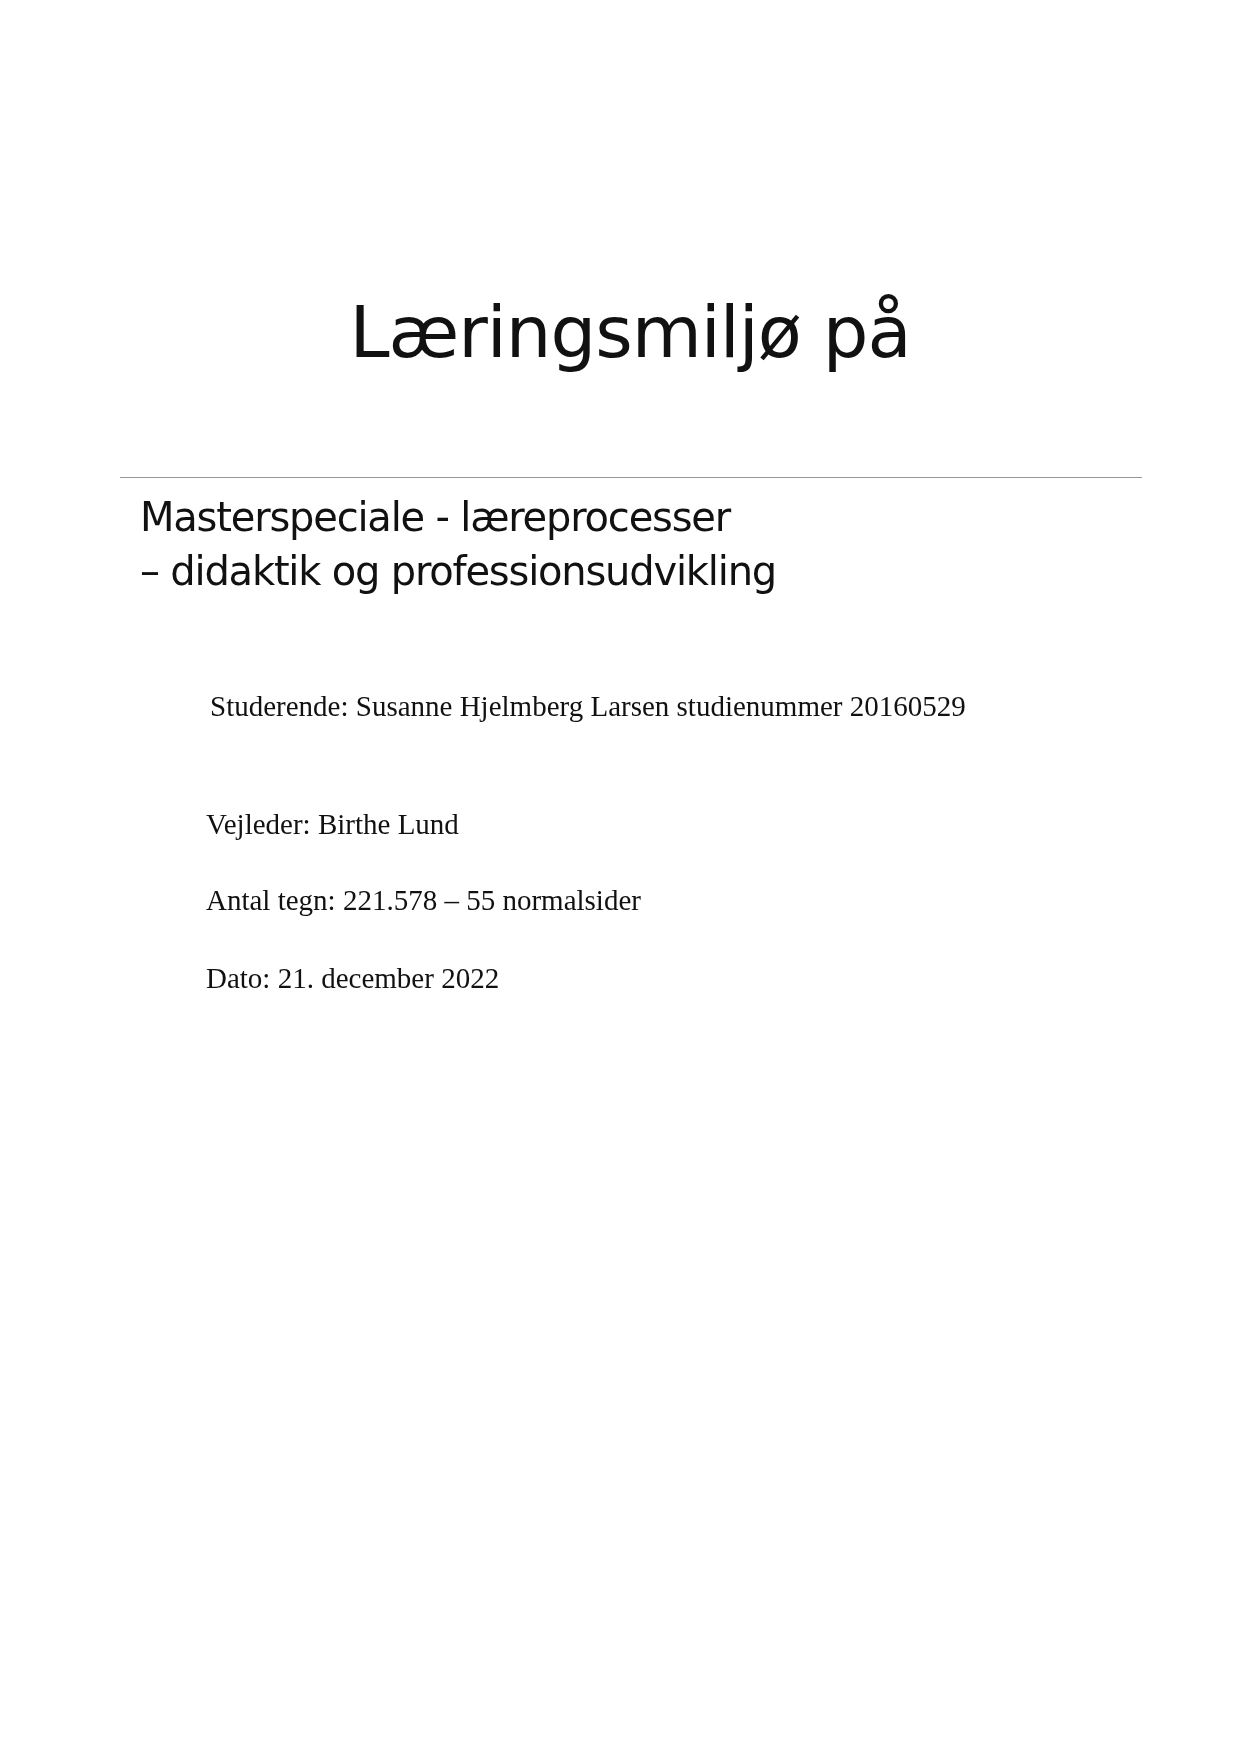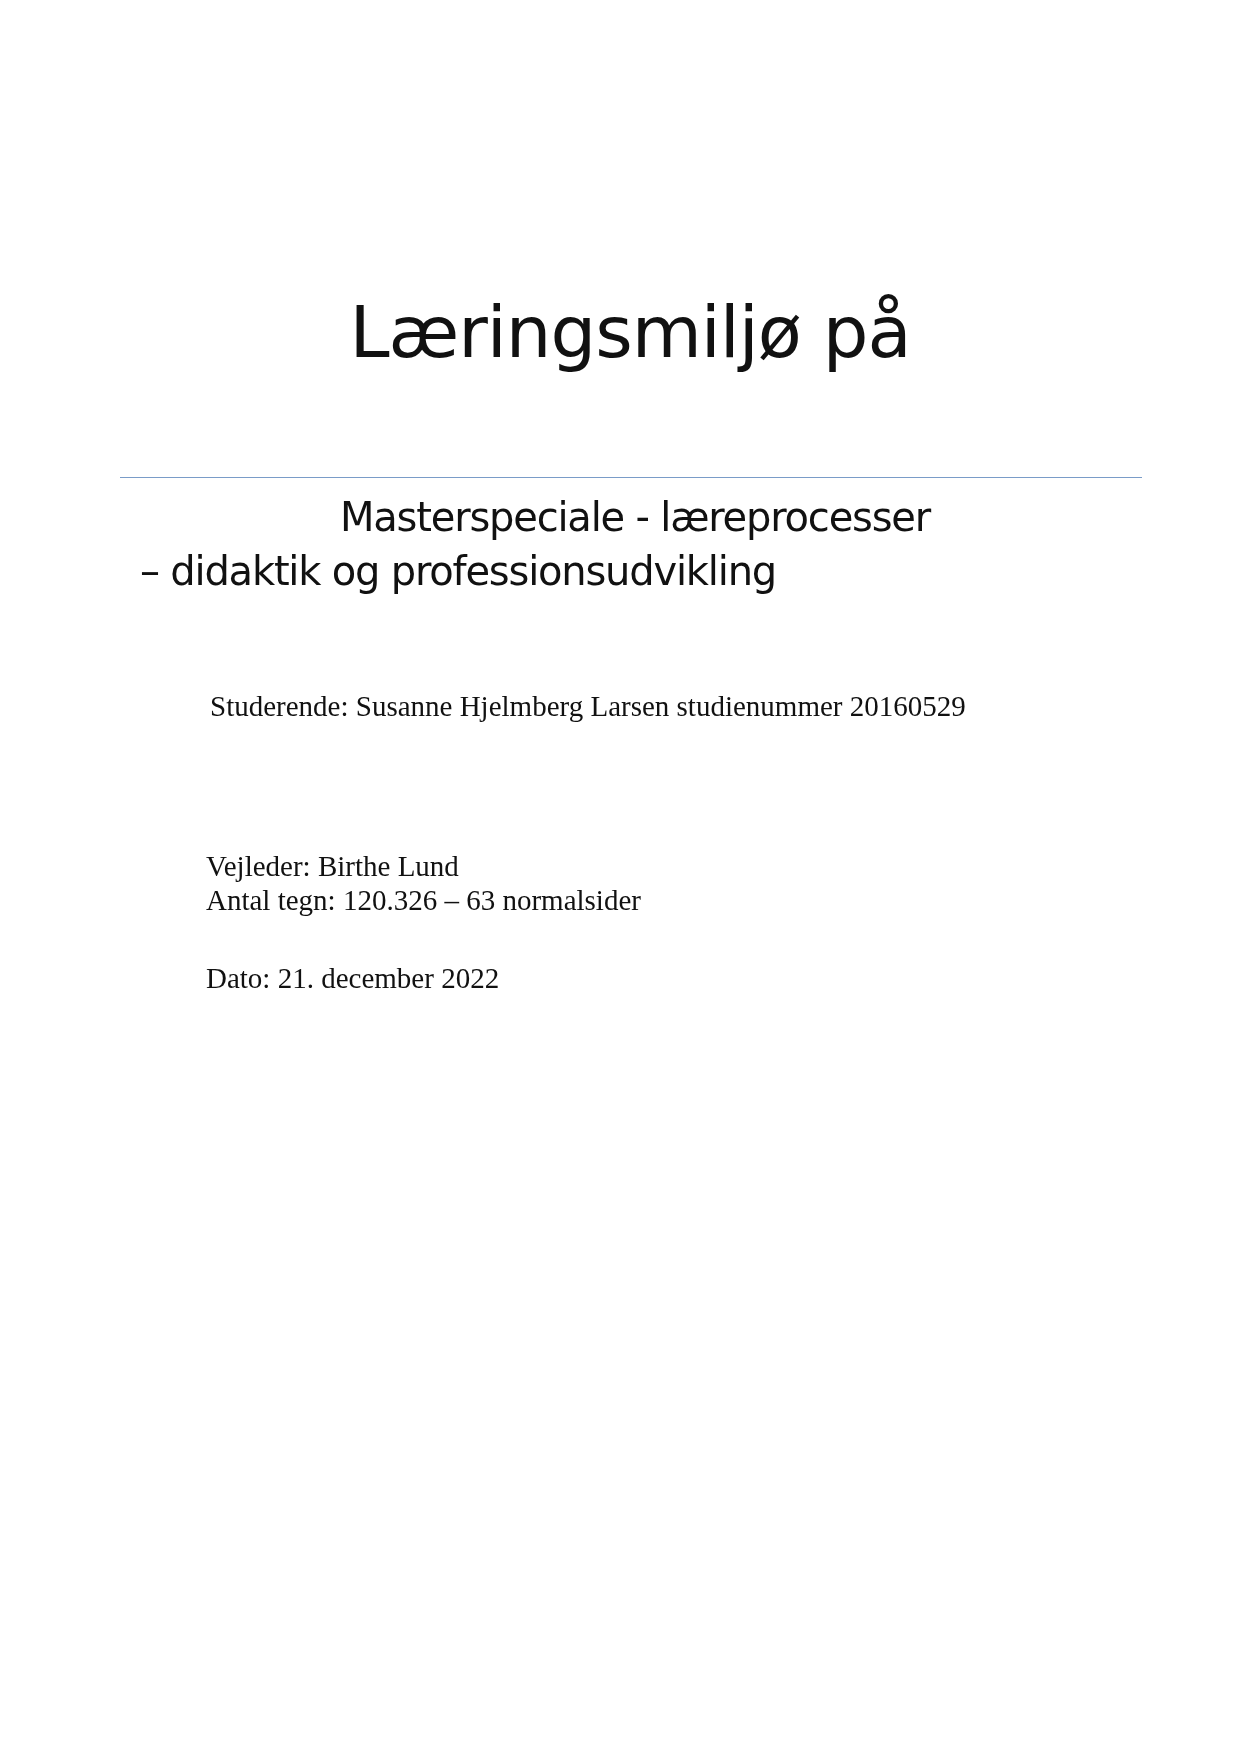--- a/index.html
+++ b/index.html
@@ -16,28 +16,28 @@
     .rule {
       position: absolute; left: 120px; top: 477px; width: 1022px; height: 0;
       border-top: 1.5px solid #7a9cc8;
     }
     .subtitle {
       position: absolute; left: 140px; width: 990px; top: 490px;
       font-family: "DejaVu Sans", sans-serif;
       font-size: 40px; line-height: 54px; color: #111;
       letter-spacing: -1.2px;
     }
-    .subtitle .row1 { display: flex; justify-content: center; }
+    .subtitle .row1 { display: flex; justify-content: space-between; }
     .subtitle .row2 { }
     .info {
       position: absolute; font-family: "Liberation Serif", serif;
       font-size: 29px; color: #111; white-space: nowrap;
     }
     .student { left: 210px; top: 690px; }
-    .supervisor { left: 206px; top: 808px; margin-top: 42px; }
+    .supervisor { left: 206px; top: 808px; }
     .chars { left: 206px; top: 884px; }
     .date { left: 206px; top: 962px; }
   </style>
 </head>
 <body>
 
 <div class="page">
   <div class="title">
     <div>Læringsmiljø på</div>
   </div>
@@ -46,15 +46,15 @@
 
   <div class="subtitle">
     <div class="row1">
       <span>Masterspeciale - læreprocesser</span>
     </div>
     <div class="row2">– didaktik og professionsudvikling</div>
   </div>
 
   <div class="info student">Studerende: Susanne Hjelmberg Larsen studienummer 20160529</div>
   <div class="info supervisor">Vejleder: Birthe Lund</div>
-  <div class="info chars">Antal tegn: 120.326 – 63 normalsider</div>
+  <div class="info chars">Antal tegn: 221.578 – 55 normalsider</div>
   <div class="info date">Dato: 21. december 2022</div>
 </div>
 
 </body></html>

